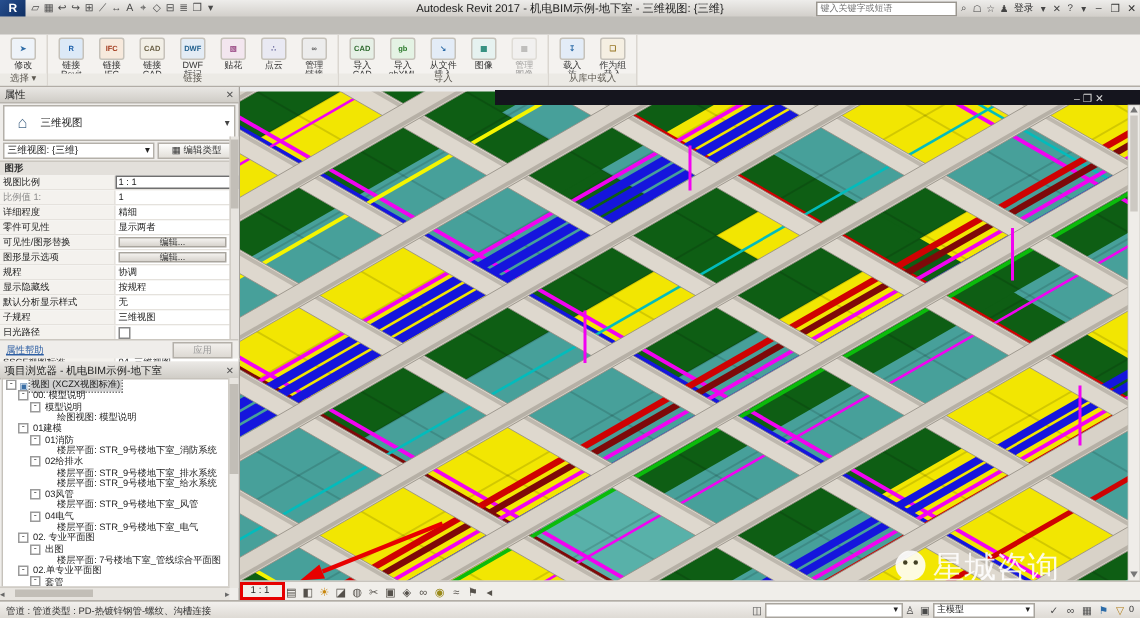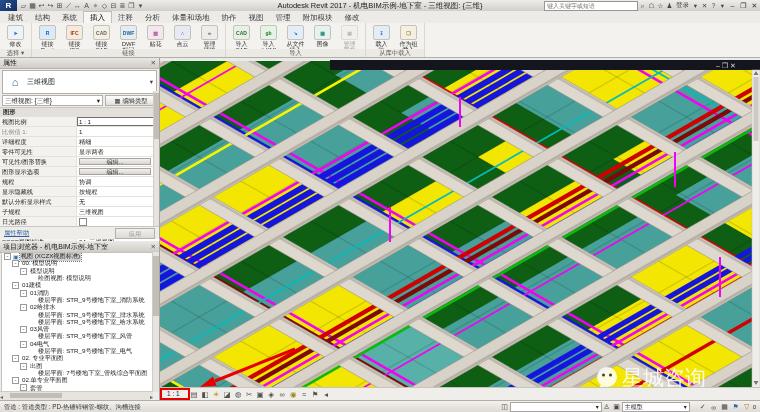--- a/index.html
+++ b/index.html
@@ -114,34 +114,20 @@
       <span class="tic">▾</span>
       <span class="tic">✕</span>
       <span class="tic">?</span>
       <span class="tic">▾</span>
       <span class="winbtn">–</span>
       <span class="winbtn">❐</span>
       <span class="winbtn">✕</span>
     </div>
   </div>
 
-  <div id="tabbar">
-      <div class="rtab">建筑</div>
-      <div class="rtab">结构</div>
-      <div class="rtab">系统</div>
-      <div class="rtab active">插入</div>
-      <div class="rtab">注释</div>
-      <div class="rtab">分析</div>
-      <div class="rtab">体量和场地</div>
-      <div class="rtab">协作</div>
-      <div class="rtab">视图</div>
-      <div class="rtab">管理</div>
-      <div class="rtab">附加模块</div>
-      <div class="rtab">修改</div>
-    </div>
 
   <div id="ribbon">
       <div class="rgroup">
         <div class="rbtns">
           <div class="rbtn">
             <div class="ricon" style="background: rgb(238, 243, 249); color: rgb(45, 108, 168);">➤</div>
             <div class="rlabel">
               <div>修改</div>
             </div>
           </div>

